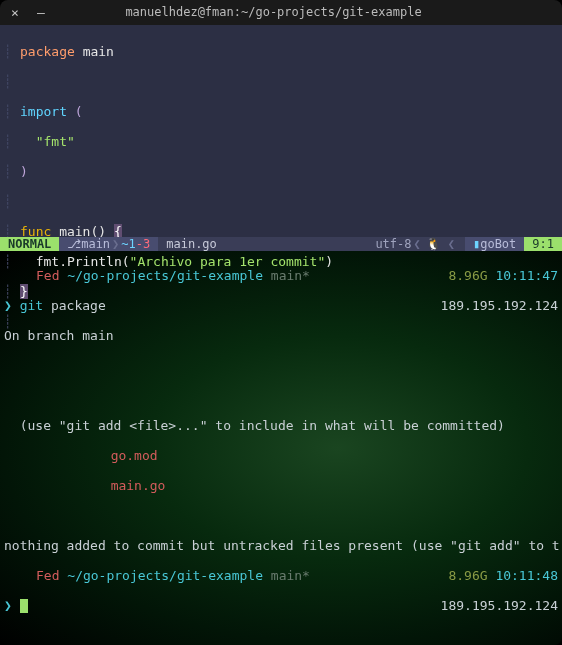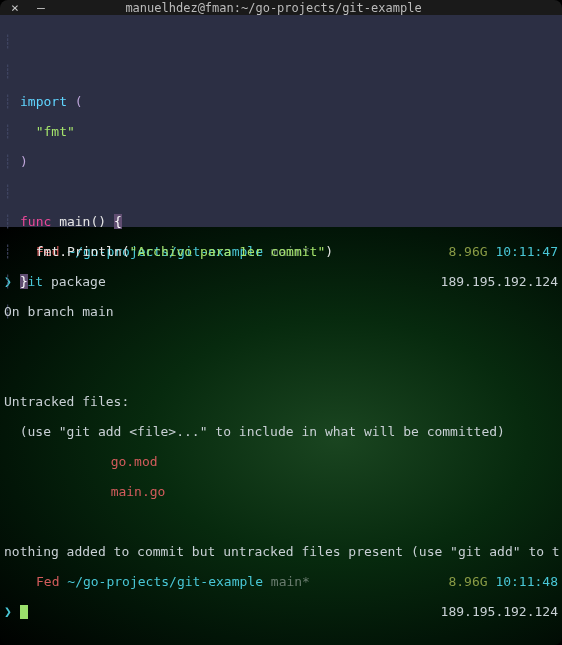--- a/index.html
+++ b/index.html
@@ -52,21 +52,21 @@
   background: #2c2f44;
   color: #ddd;
   padding: 4px 2px;
   height: 212px;
   position: relative;
   white-space: pre;
   line-height: 15px;
 }
 .kw-pkg { color: #ff9d6c; }
 .kw-import { color: #60d5ff; }
-.kw-func { color: #ec4899; }
+.kw-func { color: #eab308; }
 .str { color: #a4e36c; }
 .ident-main { color: #e6e6e6; }
 .call { color: #e6e6e6; }
 .brace-hl { background: #614e72; color: #fff; }
 .paren { color: #bfa6db; }
 
 .ln { display: flex; }
 .ln .g { width: 12px; text-align: center; color: #444a68; }
 .ln .c { padding-left: 6px; }
 
@@ -133,21 +133,21 @@
 <div class="window">
   <div class="titlebar">
     <div class="controls">
       <span class="ctrl">×</span>
       <span class="ctrl">–</span>
     </div>
     <div class="title">manuelhdez@fman:~/go-projects/git-example</div>
   </div>
 
   <div class="editor">
-<div class="ln"><span class="g">┊</span></div>
+<div class="ln"><span class="g">┊</span><span class="c"><span class="kw-pkg">package</span> <span class="ident-main">main</span></span></div>
 <div class="ln"><span class="g">┊</span><span class="c"></span></div>
 <div class="ln"><span class="g">┊</span><span class="c"><span class="kw-import">import</span> <span class="paren">(</span></span></div>
 <div class="ln"><span class="g">┊</span><span class="c">  <span class="str">"fmt"</span></span></div>
 <div class="ln"><span class="g">┊</span><span class="c"><span class="paren">)</span></span></div>
 <div class="ln"><span class="g">┊</span><span class="c"></span></div>
 <div class="ln"><span class="g">┊</span><span class="c"><span class="kw-func">func</span> <span class="ident-main">main()</span> <span class="brace-hl">{</span></span></div>
 <div class="ln"><span class="g">┊</span><span class="c">  <span class="call">fmt.Println(</span><span class="str">"Archivo para 1er commit"</span><span class="call">)</span></span></div>
 <div class="ln"><span class="g">┊</span><span class="c"><span class="brace-hl">}</span></span></div>
 <div class="ln"><span class="g">┊</span><span class="c"></span></div>
   </div>
@@ -164,21 +164,20 @@
 
     <div class="seg pos">   <span>9:1</span> </div>
   </div>
 
   <div class="terminal">
 <span class="tline"><span class="prompt-host">Fed</span> <span class="prompt-path">~/go-projects/git-example</span> <span class="prompt-branch">main*</span><span class="right"><span class="dim-time">8.96G</span> <span class="prompt-time">10:11:47</span></span></span>
 <span class="tline"><span class="prompt-sym">❯</span> <span class="cmd-git">git</span> <span class="cmd-arg">package</span><span class="right prompt-ip">189.195.192.124</span></span>
 <span class="tline">On branch main</span>
 <span class="tline"></span>
 <span class="tline"></span>
-<span class="tline">Untracked files:</span>
 <span class="tline">  (use "git add &lt;file&gt;..." to include in what will be committed)</span>
 <span class="tline">        <span class="untracked">go.mod</span></span>
 <span class="tline">        <span class="untracked">main.go</span></span>
 <span class="tline"></span>
 <span class="tline">nothing added to commit but untracked files present (use "git add" to track)</span>
 <span class="tline"><span class="prompt-host">Fed</span> <span class="prompt-path">~/go-projects/git-example</span> <span class="prompt-branch">main*</span><span class="right"><span class="dim-time">8.96G</span> <span class="prompt-time">10:11:48</span></span></span>
 <span class="tline"><span class="prompt-sym">❯</span> <span class="cursor"></span><span class="right prompt-ip">189.195.192.124</span></span>
   </div>
 </div>
 

